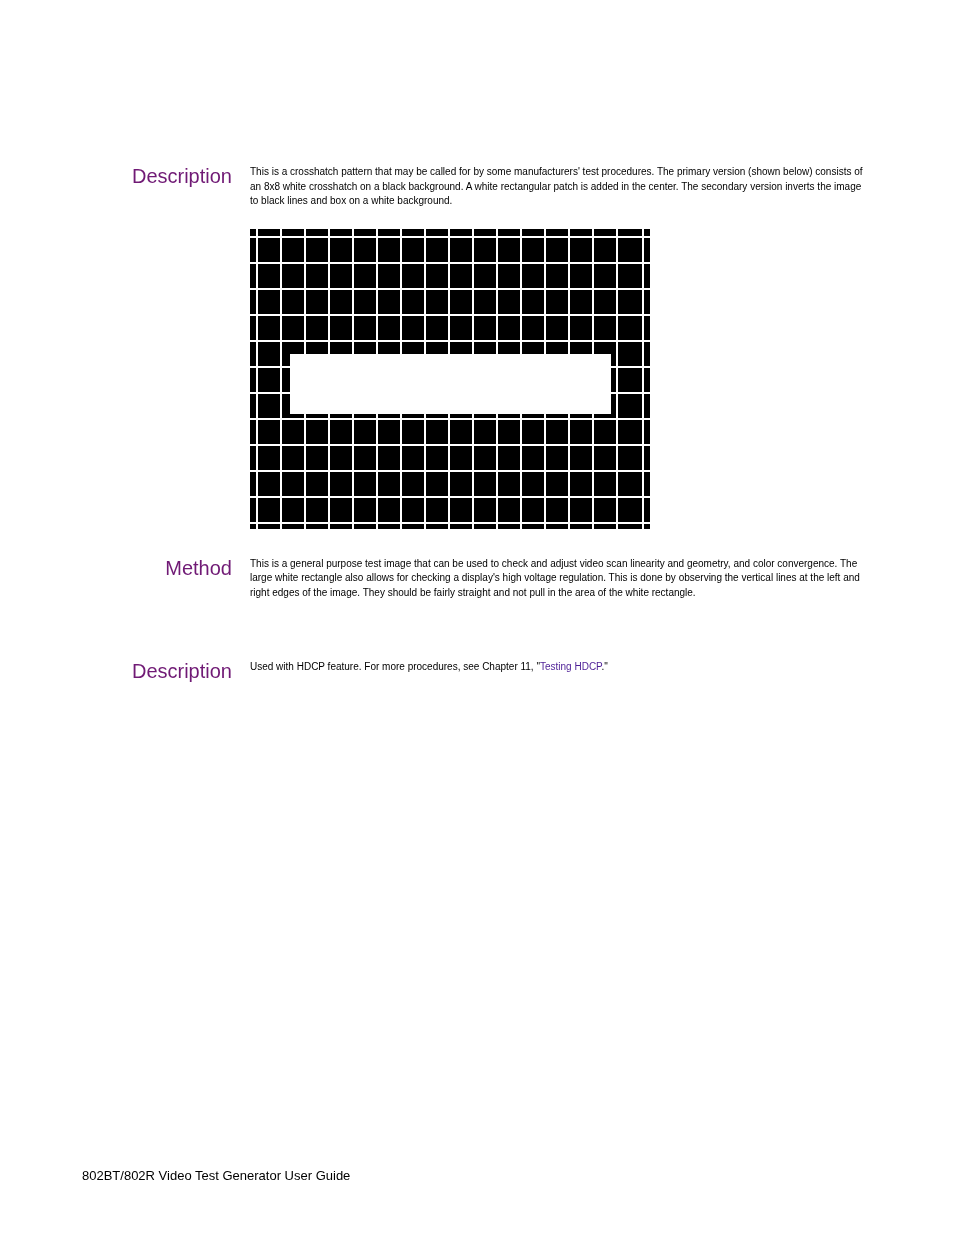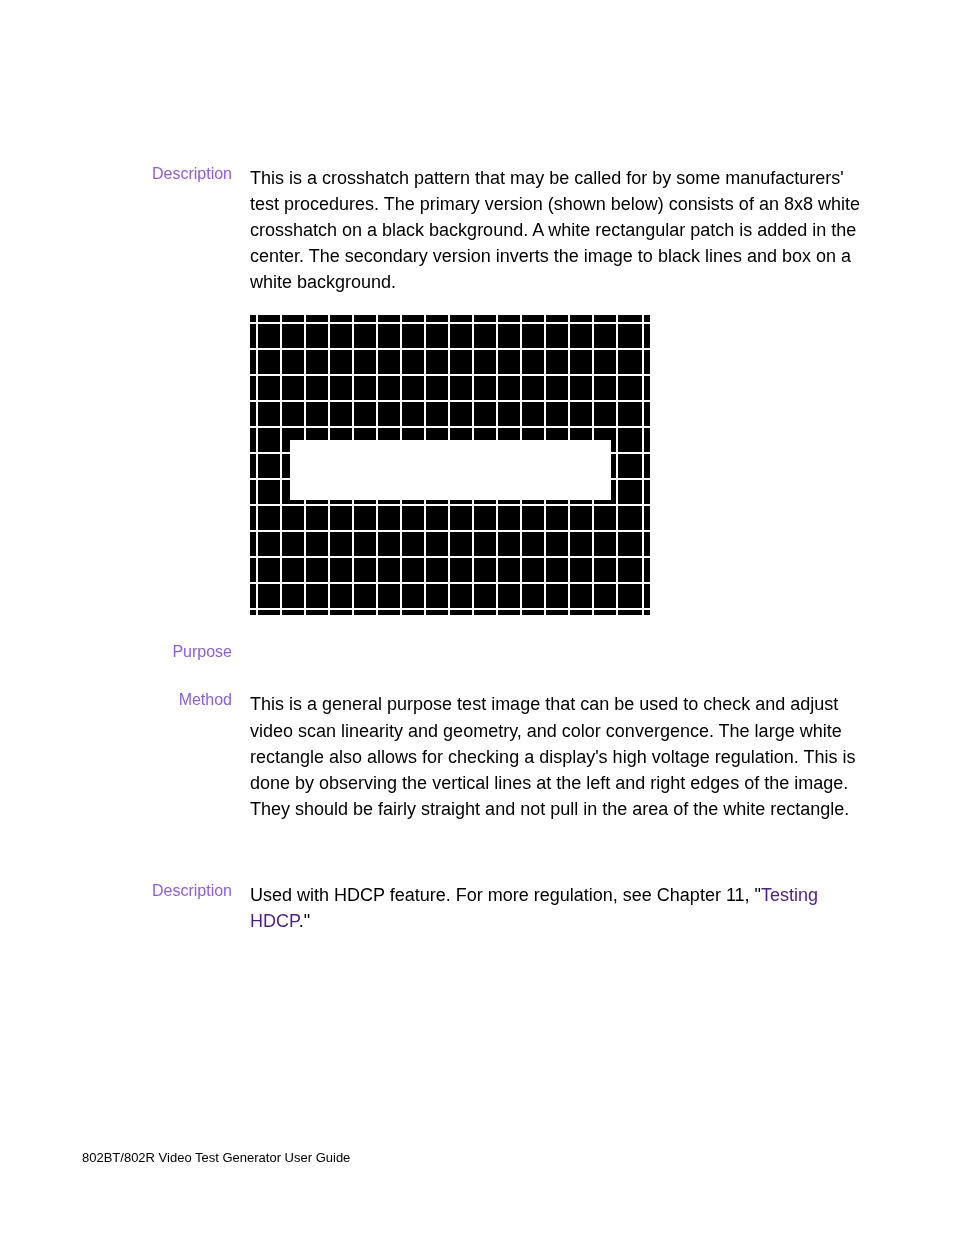--- a/index.html
+++ b/index.html
@@ -21,26 +21,26 @@
     }
     .section {
       display: flex;
       margin-bottom: 20px;
     }
     .label-col {
       width: 168px;
       flex-shrink: 0;
       text-align: right;
       padding-right: 18px;
-      font-size: 16px;
-      color: #8b5cf6;
+      font-size: 20px;
+      color: #701a75;
     }
     .text-col {
       flex: 1;
-      font-size: 18px;
+      font-size: 10px;
       color: #000;
       line-height: 1.45;
     }
     .crosshatch-container {
       margin-left: 168px;
       margin-top: 8px;
       margin-bottom: 28px;
     }
     .crosshatch {
       display: block;
@@ -50,21 +50,21 @@
       margin-bottom: 30px;
     }
     .method-section {
       margin-bottom: 60px;
     }
     .link {
       color: #4c1d95;
     }
     .footer {
       position: absolute;
-      bottom: 70px;
+      bottom: 52px;
       left: 82px;
       font-size: 13px;
       color: #000;
     }
   </style>
 </head>
 <body>
 
 <div class="content">
 
@@ -104,32 +104,28 @@
         <line x1="0" y1="190" x2="400" y2="190"></line>
         <line x1="0" y1="216" x2="400" y2="216"></line>
         <line x1="0" y1="242" x2="400" y2="242"></line>
         <line x1="0" y1="268" x2="400" y2="268"></line>
         <line x1="0" y1="294" x2="400" y2="294"></line>
       </g>
       <rect x="40" y="125" width="321" height="60" fill="#ffffff"></rect>
     </svg>
   </div>
 
-  <div class="section purpose-section">
-    <div class="label-col">Purpose</div>
-    <div class="text-col"></div>
-  </div>
 
   <div class="section method-section">
     <div class="label-col">Method</div>
     <div class="text-col">This is a general purpose test image that can be used to check and adjust video scan linearity and geometry, and color convergence. The large white rectangle also allows for checking a display's high voltage regulation. This is done by observing the vertical lines at the left and right edges of the image. They should be fairly straight and not pull in the area of the white rectangle.</div>
   </div>
 
   <div class="section">
     <div class="label-col">Description</div>
     <div class="text-col">
-      <span>Used with HDCP feature. For more regulation, see Chapter 11, "</span><span class="link">Testing HDCP</span><span>."</span>
+      <span>Used with HDCP feature. For more procedures, see Chapter 11, "</span><span class="link">Testing HDCP</span><span>."</span>
     </div>
   </div>
 
 </div>
 
 <div class="footer">802BT/802R Video Test Generator User Guide</div>
 
 </body></html>

